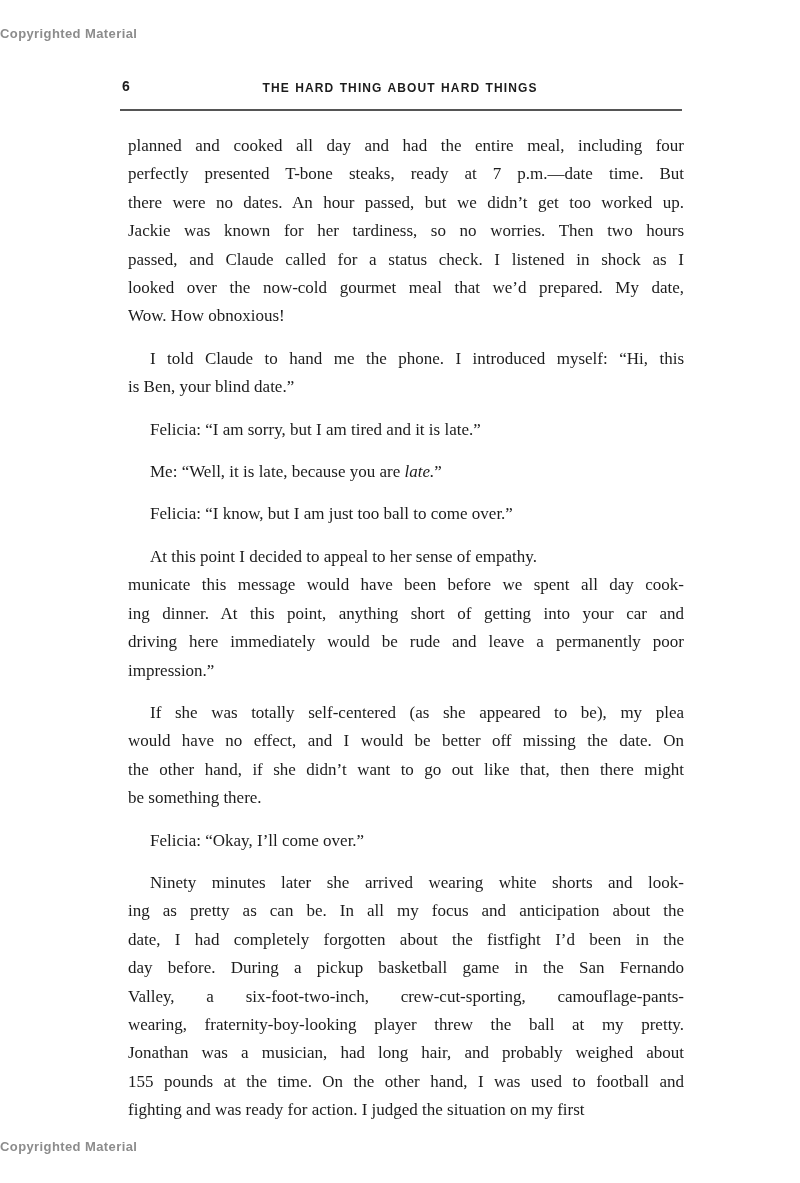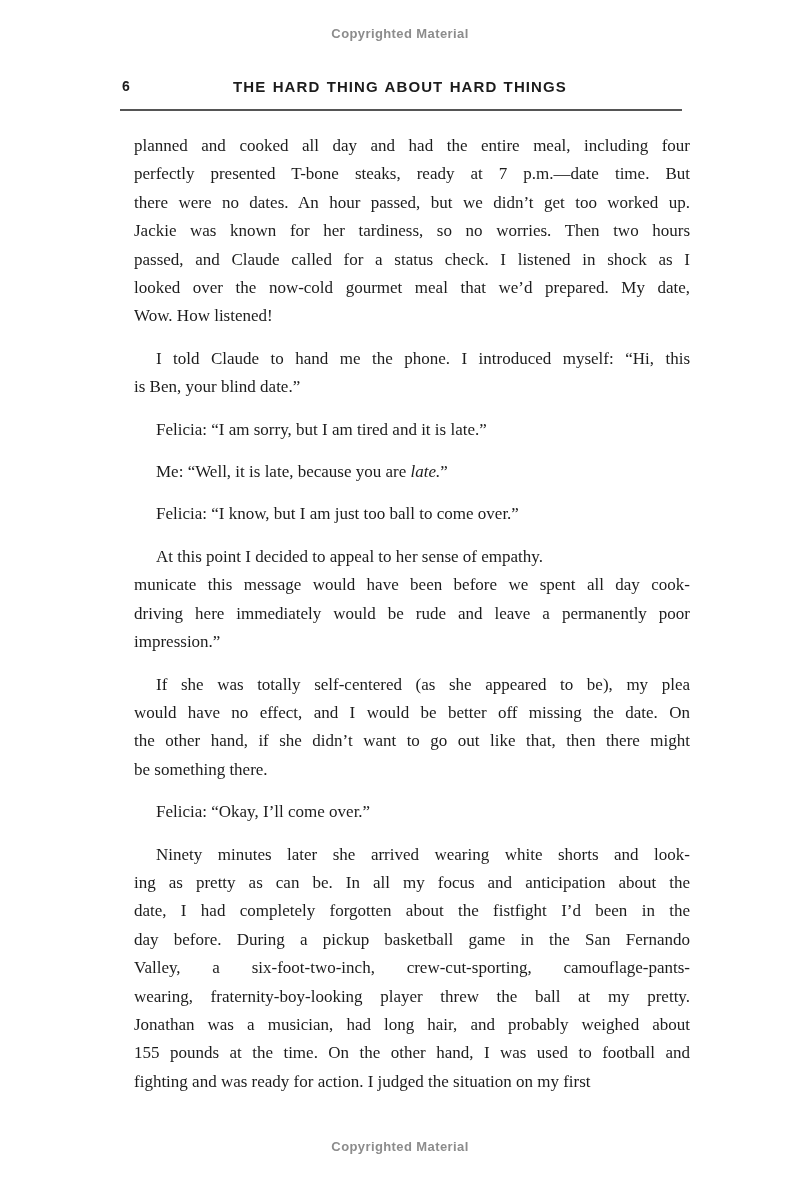--- a/index.html
+++ b/index.html
@@ -8,21 +8,21 @@
     width: 800px;
     height: 1183px;
     background: #ffffff;
     overflow: hidden;
     font-family: "Liberation Serif", serif;
   }
   .notice {
     position: absolute;
     left: 0;
     width: 100%;
-    text-align: center;
+    text-align: left;
     font-family: "Liberation Sans", sans-serif;
     font-weight: bold;
     font-size: 13px;
     letter-spacing: 0.4px;
     color: var(--notice-gray, #8c8c8c);
     line-height: 18px;
   }
   .notice.top { top: 25px; }
   .notice.bottom { top: 1138px; }
   .header {
@@ -38,36 +38,36 @@
   }
   .pagenum {
     position: absolute;
     left: 0;
     top: 0;
     font-size: 14px;
     letter-spacing: 0.5px;
   }
   .runtitle {
     display: inline-block;
-    font-size: 15px;
+    font-size: 12px;
     letter-spacing: 1.1px;
     word-spacing: 1px;
     white-space: nowrap;
   }
   .rule {
     position: absolute;
     top: 109px;
     left: 120px;
     width: 562px;
     border-top: 2px solid var(--rule-color, #555555);
   }
   .body-text {
     position: absolute;
     top: 132px;
-    left: 134px;
+    left: 128px;
     width: 556px;
     font-size: 17px;
     line-height: 28.4px;
     color: var(--text-color, #1c1c1c);
   }
   .para { margin: 0; }
   .line { text-align: left; }
   .line.just { text-align: justify; text-align-last: justify; }
   .line.indent { text-indent: 22px; margin-top: 14px; }
   .line i { font-style: italic; }
@@ -86,40 +86,41 @@
   <div class="rule"></div>
 
   <div class="body-text">
       <div class="para">
         <div class="line just">planned and cooked all day and had the entire meal, including four</div>
         <div class="line just">perfectly presented T-bone steaks, ready at 7 p.m.—date time. But</div>
         <div class="line just">there were no dates. An hour passed, but we didn’t get too worked up.</div>
         <div class="line just">Jackie was known for her tardiness, so no worries. Then two hours</div>
         <div class="line just">passed, and Claude called for a status check. I listened in shock as I</div>
         <div class="line just">looked over the now-cold gourmet meal that we’d prepared. My date,</div>
-        <div class="line">Wow. How listened!</div>
+        <div class="line">Wow. How obnoxious!</div>
       </div>
       <div class="para">
         <div class="line just indent">I told Claude to hand me the phone. I introduced myself: “Hi, this</div>
         <div class="line">is Ben, your blind date.”</div>
       </div>
       <div class="para">
         <div class="line indent">Felicia: “I am sorry, but I am tired and it is late.”</div>
       </div>
       <div class="para">
         <div class="line indent">Me: “Well, it is late, because you are <i>late.</i>”</div>
       </div>
       <div class="para">
         <div class="line indent">Felicia: “I know, but I am just too ball to come over.”</div>
       </div>
       <div class="para">
         <div class="line indent">At this point I decided to appeal to her sense of empathy.</div>
       </div>
       <div class="para">
         <div class="line just">municate this message would have been before we spent all day cook-</div>
+        <div class="line just">ing dinner. At this point, anything short of getting into your car and</div>
         <div class="line just">driving here immediately would be rude and leave a permanently poor</div>
         <div class="line">impression.”</div>
       </div>
       <div class="para">
         <div class="line just indent">If she was totally self-centered (as she appeared to be), my plea</div>
         <div class="line just">would have no effect, and I would be better off missing the date. On</div>
         <div class="line just">the other hand, if she didn’t want to go out like that, then there might</div>
         <div class="line">be something there.</div>
       </div>
       <div class="para">

